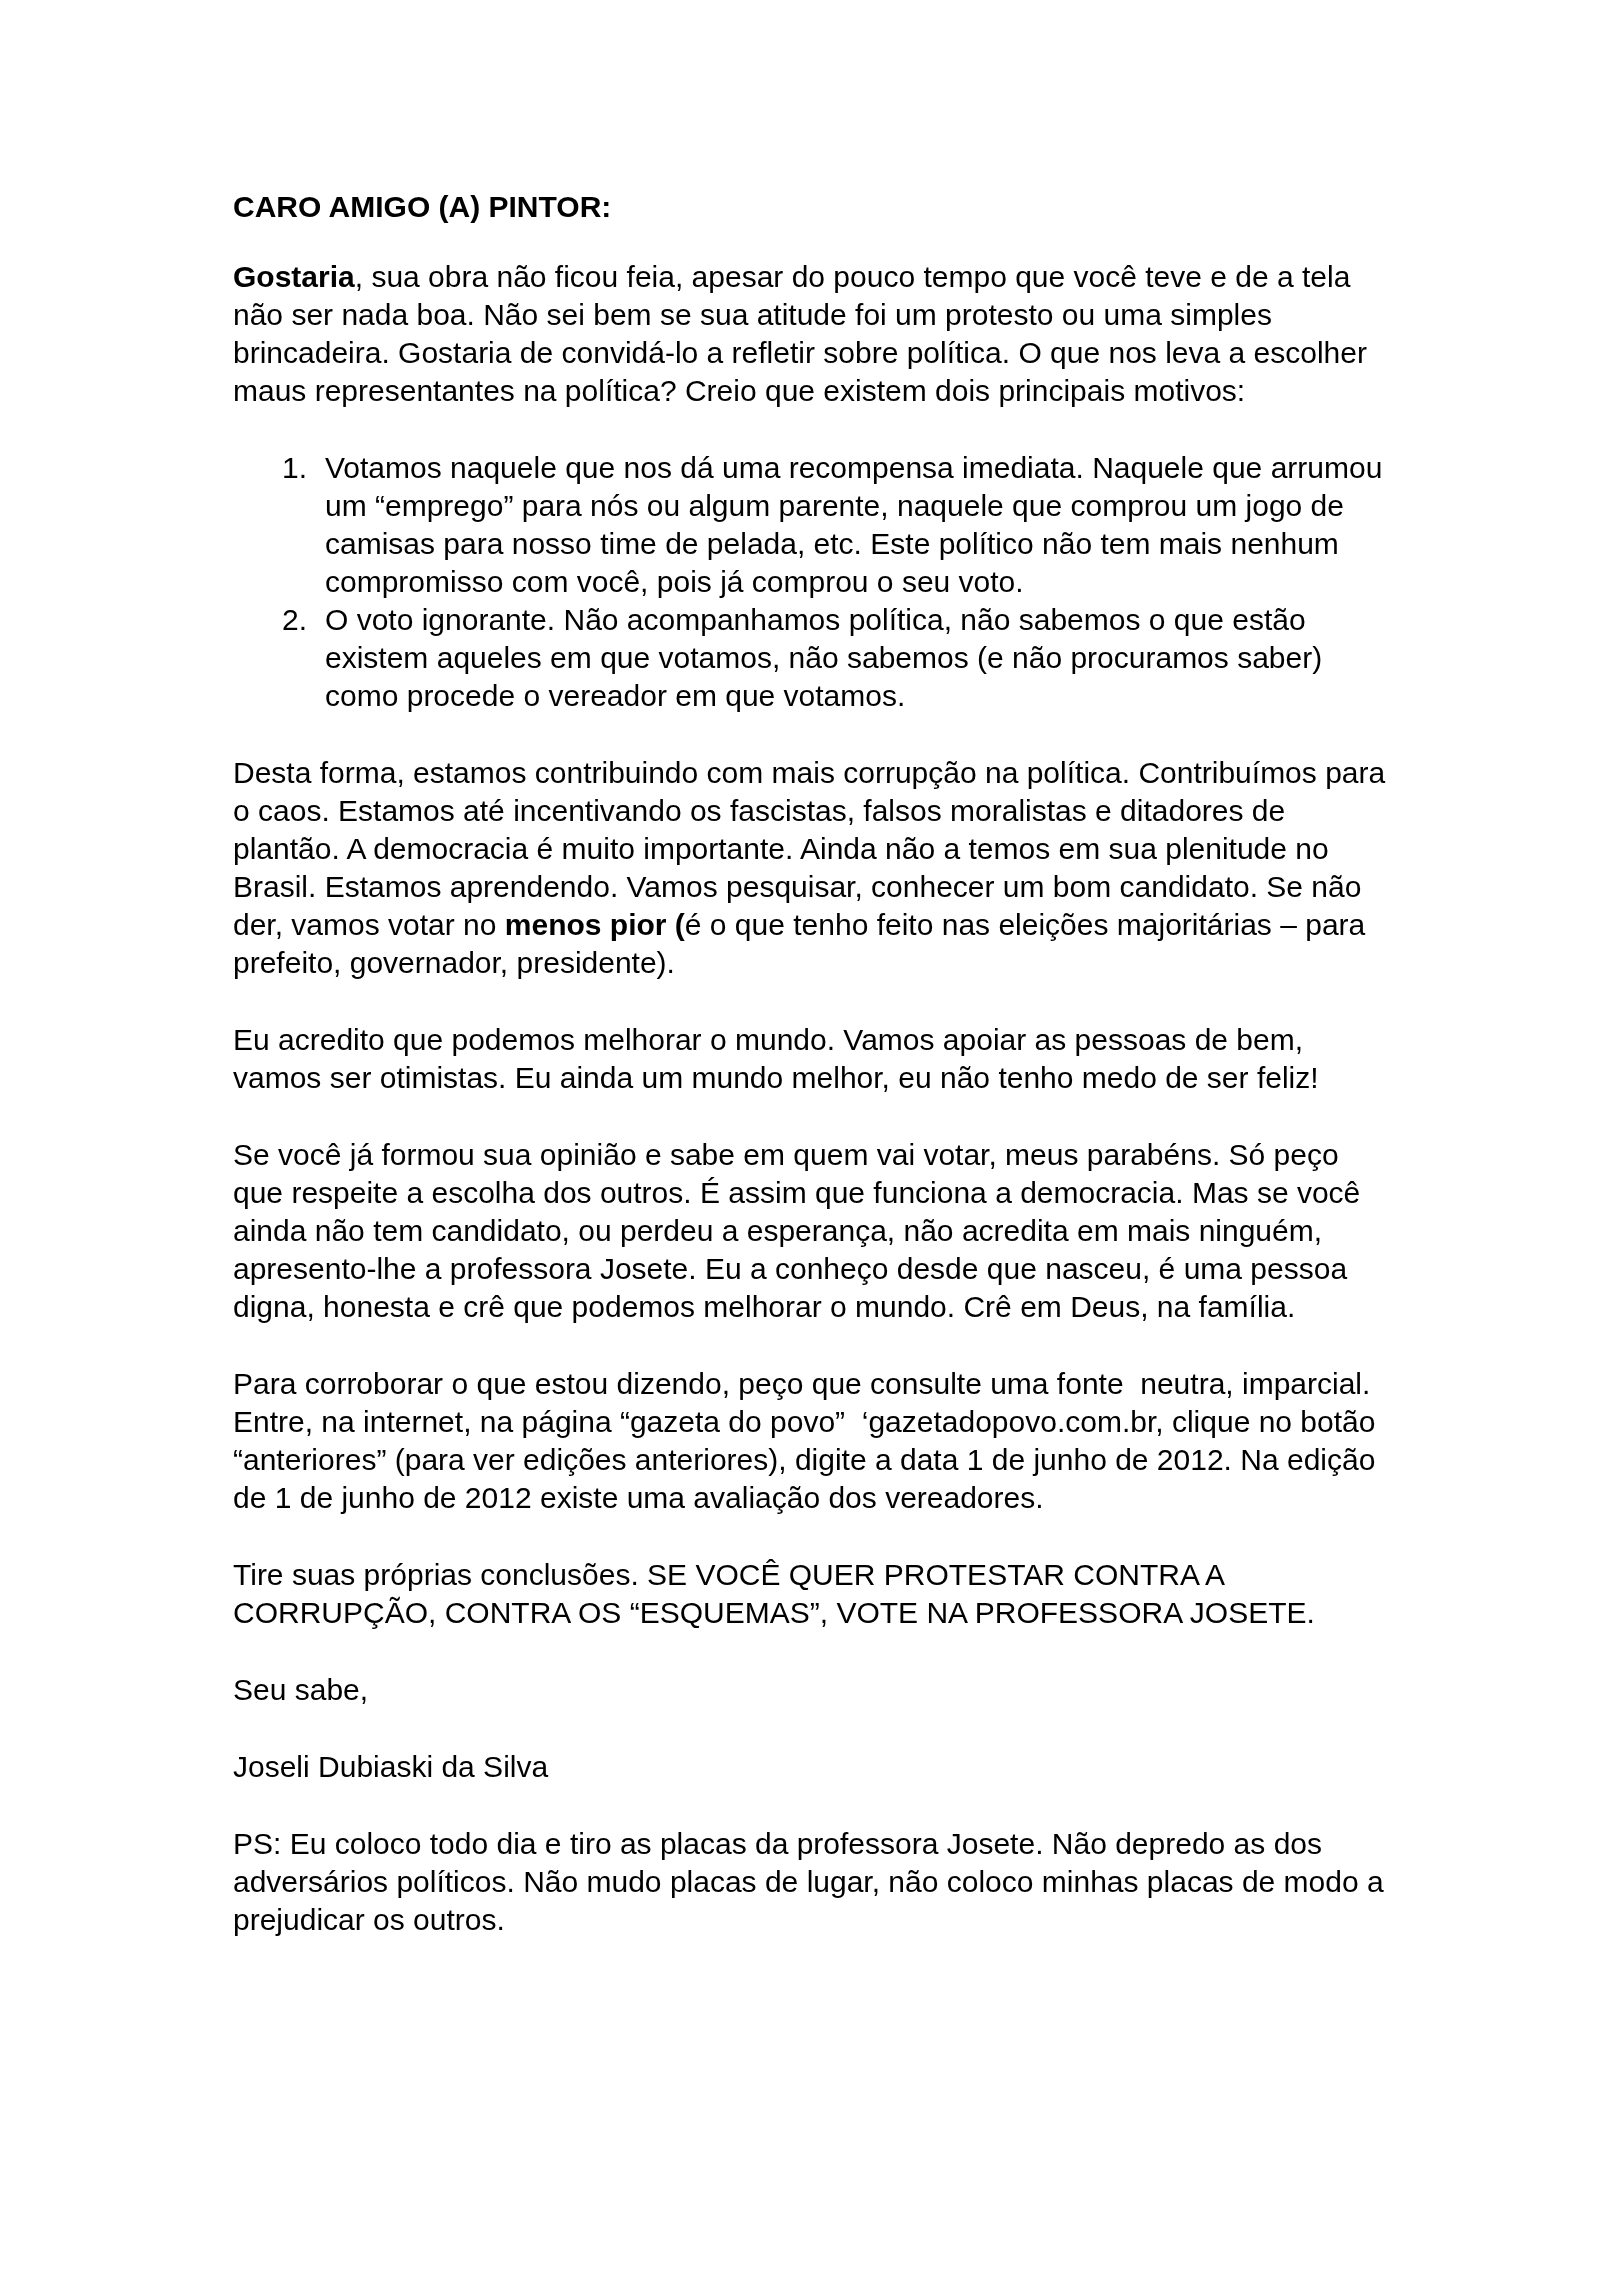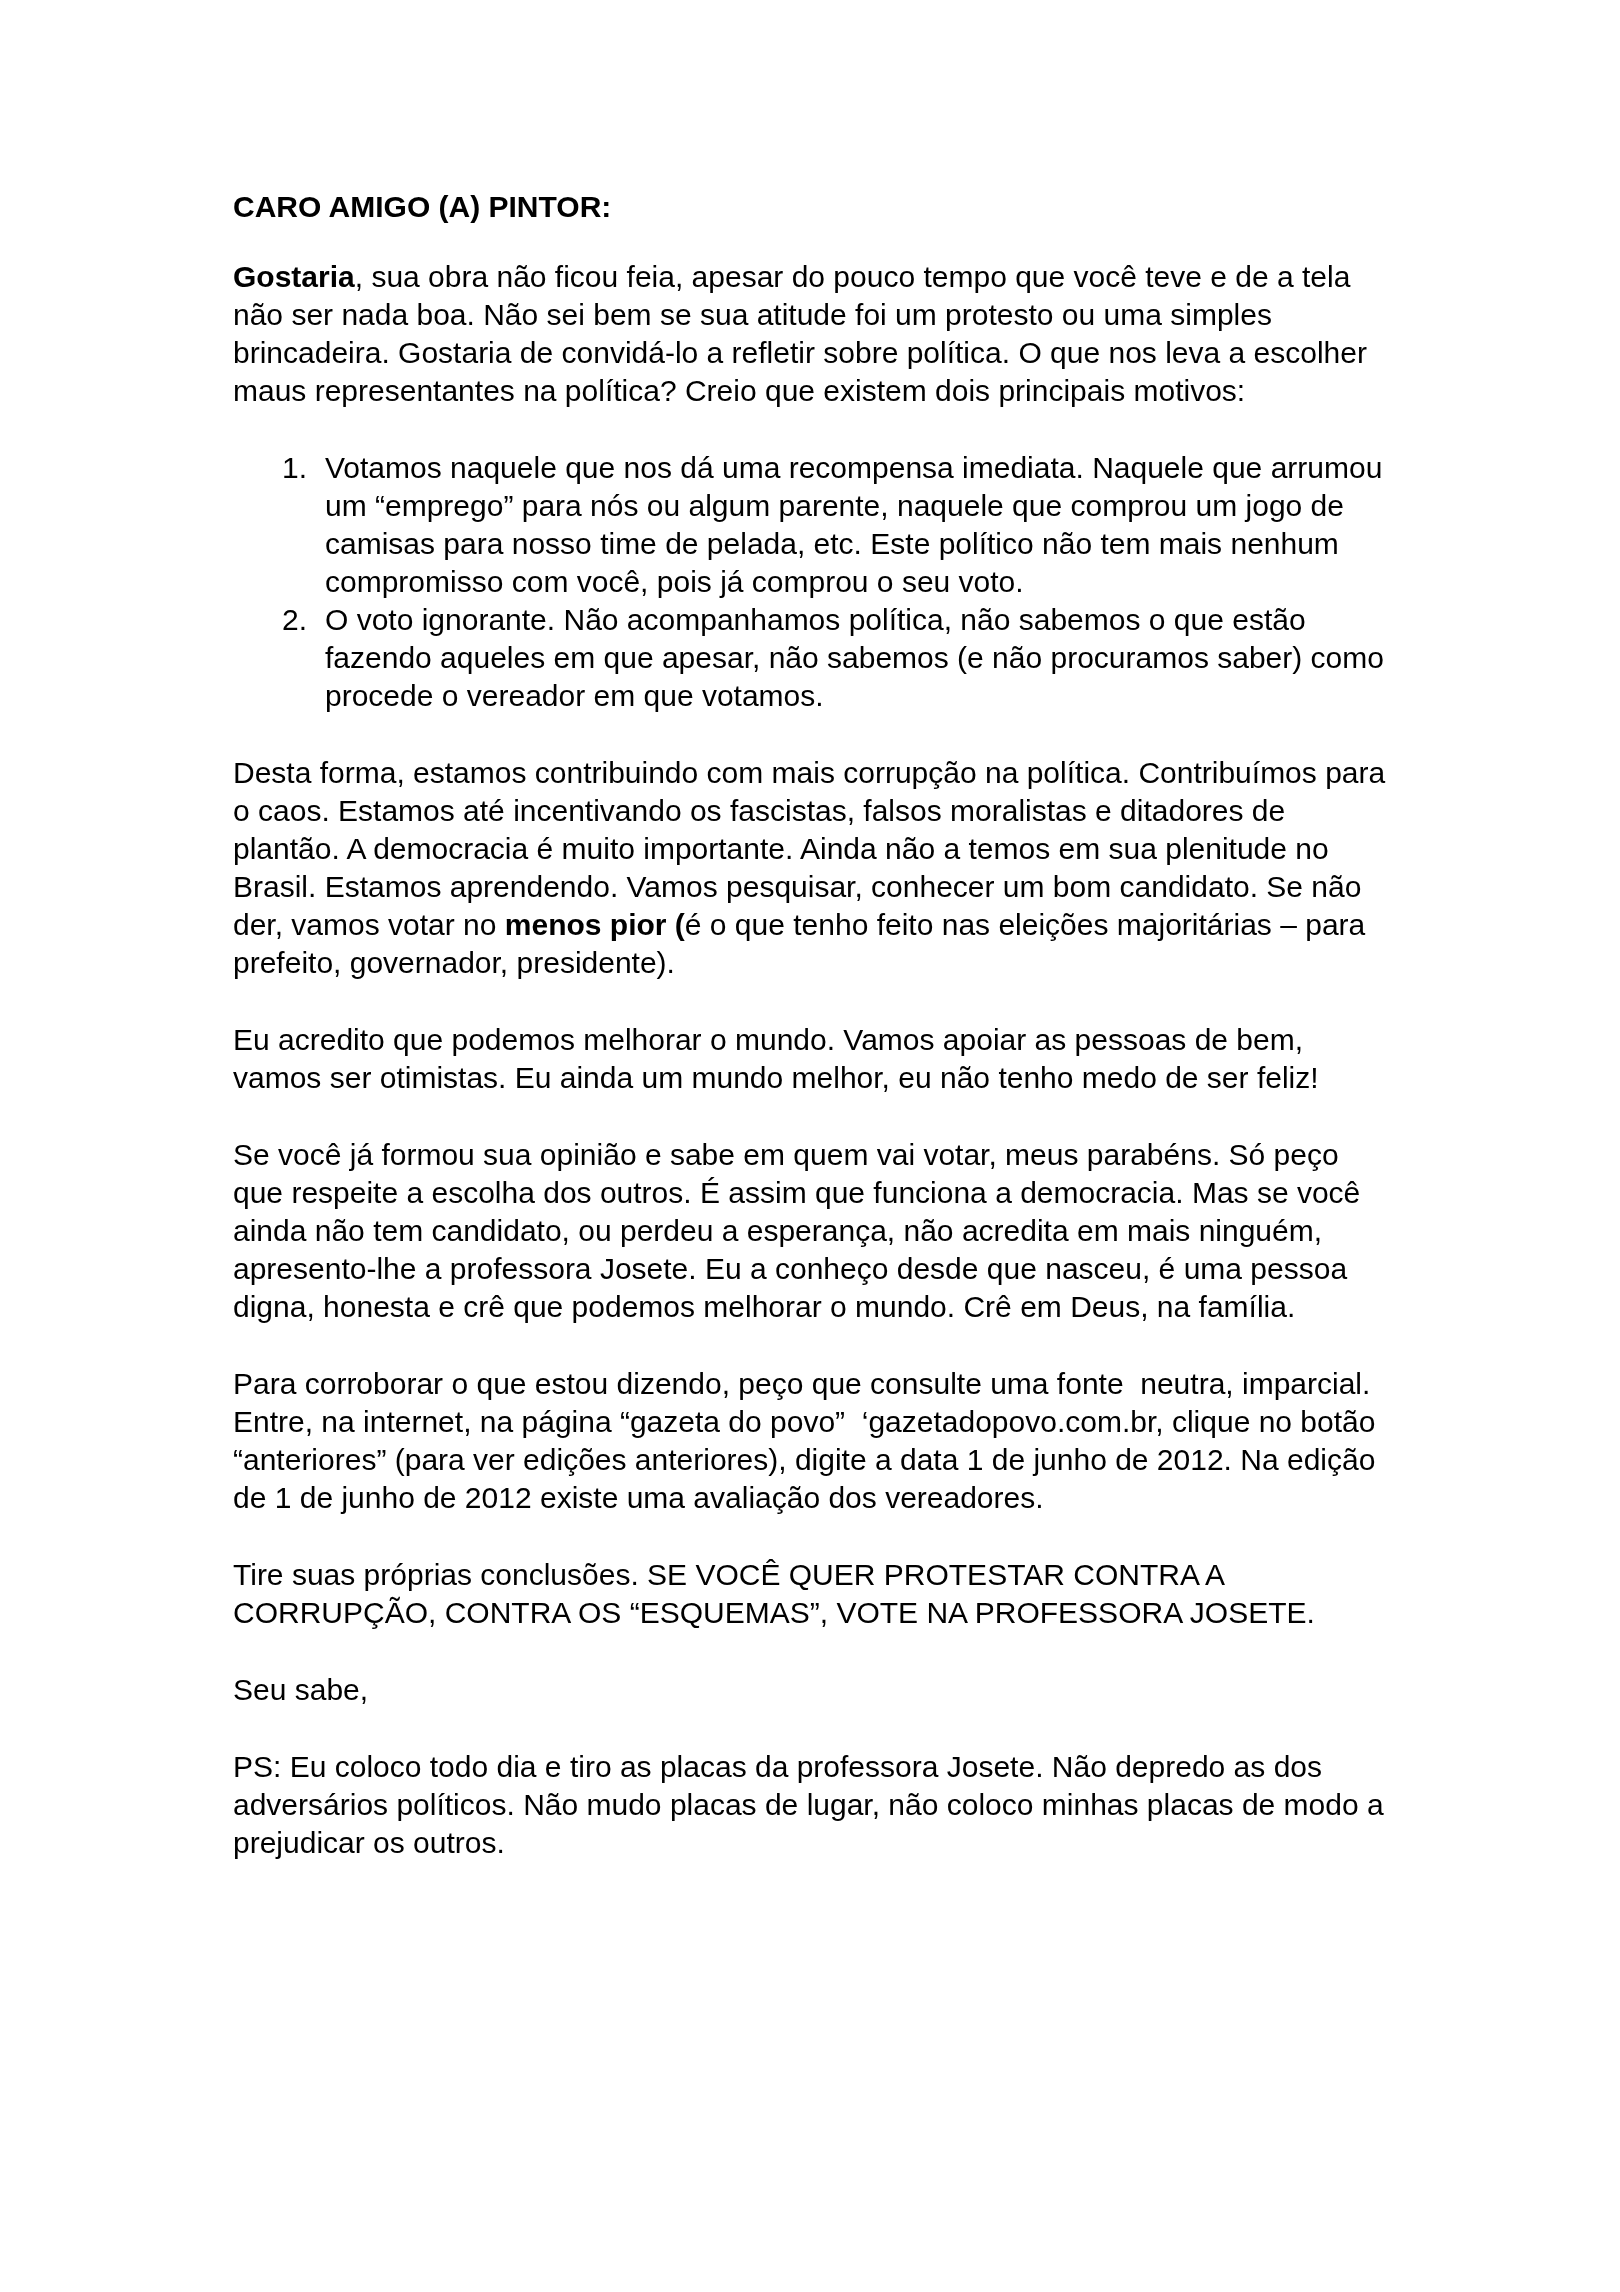--- a/index.html
+++ b/index.html
@@ -60,34 +60,35 @@
 
     <p class="para"><span class="bold">Gostaria</span><span>, sua obra não ficou feia, apesar do pouco tempo que você teve e de a tela não ser nada boa. Não sei bem se sua atitude foi um protesto ou uma simples brincadeira. Gostaria de convidá-lo a refletir sobre política. O que nos leva a escolher maus representantes na política? Creio que existem dois principais motivos:</span></p>
 
     <ol class="motives">
       <li class="motive-item">
           <span class="motive-num">1.</span>
           <span class="motive-text">Votamos naquele que nos dá uma recompensa imediata. Naquele que arrumou um “emprego” para nós ou algum parente, naquele que comprou um jogo de camisas para nosso time de pelada, etc. Este político não tem mais nenhum compromisso com você, pois já comprou o seu voto.</span>
         </li>
       <li class="motive-item">
           <span class="motive-num">2.</span>
-          <span class="motive-text">O voto ignorante. Não acompanhamos política, não sabemos o que estão fazendo aqueles em que apesar, não sabemos (e não procuramos saber) como procede o vereador em que votamos.</span>
+          <span class="motive-text">O voto ignorante. Não acompanhamos política, não sabemos o que estão existem aqueles em que votamos, não sabemos (e não procuramos saber) como procede o vereador em que votamos.</span>
         </li>
     </ol>
 
     <p class="para"><span>Desta forma, estamos contribuindo com mais corrupção na política. Contribuímos para o caos. Estamos até incentivando os fascistas, falsos moralistas e ditadores de plantão. A democracia é muito importante. Ainda não a temos em sua plenitude no Brasil. Estamos aprendendo. Vamos pesquisar, conhecer um bom candidato. Se não der, vamos votar no </span><span class="bold">menos pior (</span><span>é o que tenho feito nas eleições majoritárias – para prefeito, governador, presidente).</span></p>
 
     <p class="para">Eu acredito que podemos melhorar o mundo. Vamos apoiar as pessoas de bem, vamos ser otimistas. Eu ainda um mundo melhor, eu não tenho medo de ser feliz!</p>
 
     <p class="para">Se você já formou sua opinião e sabe em quem vai votar, meus parabéns. Só peço que respeite a escolha dos outros. É assim que funciona a democracia. Mas se você ainda não tem candidato, ou perdeu a esperança, não acredita em mais ninguém, apresento-lhe a professora Josete. Eu a conheço desde que nasceu, é uma pessoa digna, honesta e crê que podemos melhorar o mundo. Crê em Deus, na família.</p>
 
     <p class="para">Para corroborar o que estou dizendo, peço que consulte uma fonte  neutra, imparcial. Entre, na internet, na página “gazeta do povo”  ‘gazetadopovo.com.br, clique no botão “anteriores” (para ver edições anteriores), digite a data 1 de junho de 2012. Na edição de 1 de junho de 2012 existe uma avaliação dos vereadores.</p>
 
     <p class="para">Tire suas próprias conclusões. SE VOCÊ QUER PROTESTAR CONTRA A CORRUPÇÃO, CONTRA OS “ESQUEMAS”, VOTE NA PROFESSORA JOSETE.</p>
 
     <p class="para">Seu sabe,</p>
 
+    <p class="para">Joseli Dubiaski da Silva</p>
 
     <p class="para">PS: Eu coloco todo dia e tiro as placas da professora Josete. Não depredo as dos adversários políticos. Não mudo placas de lugar, não coloco minhas placas de modo a prejudicar os outros.</p>
 
   </div>
 </div>
 
 
 </body></html>

